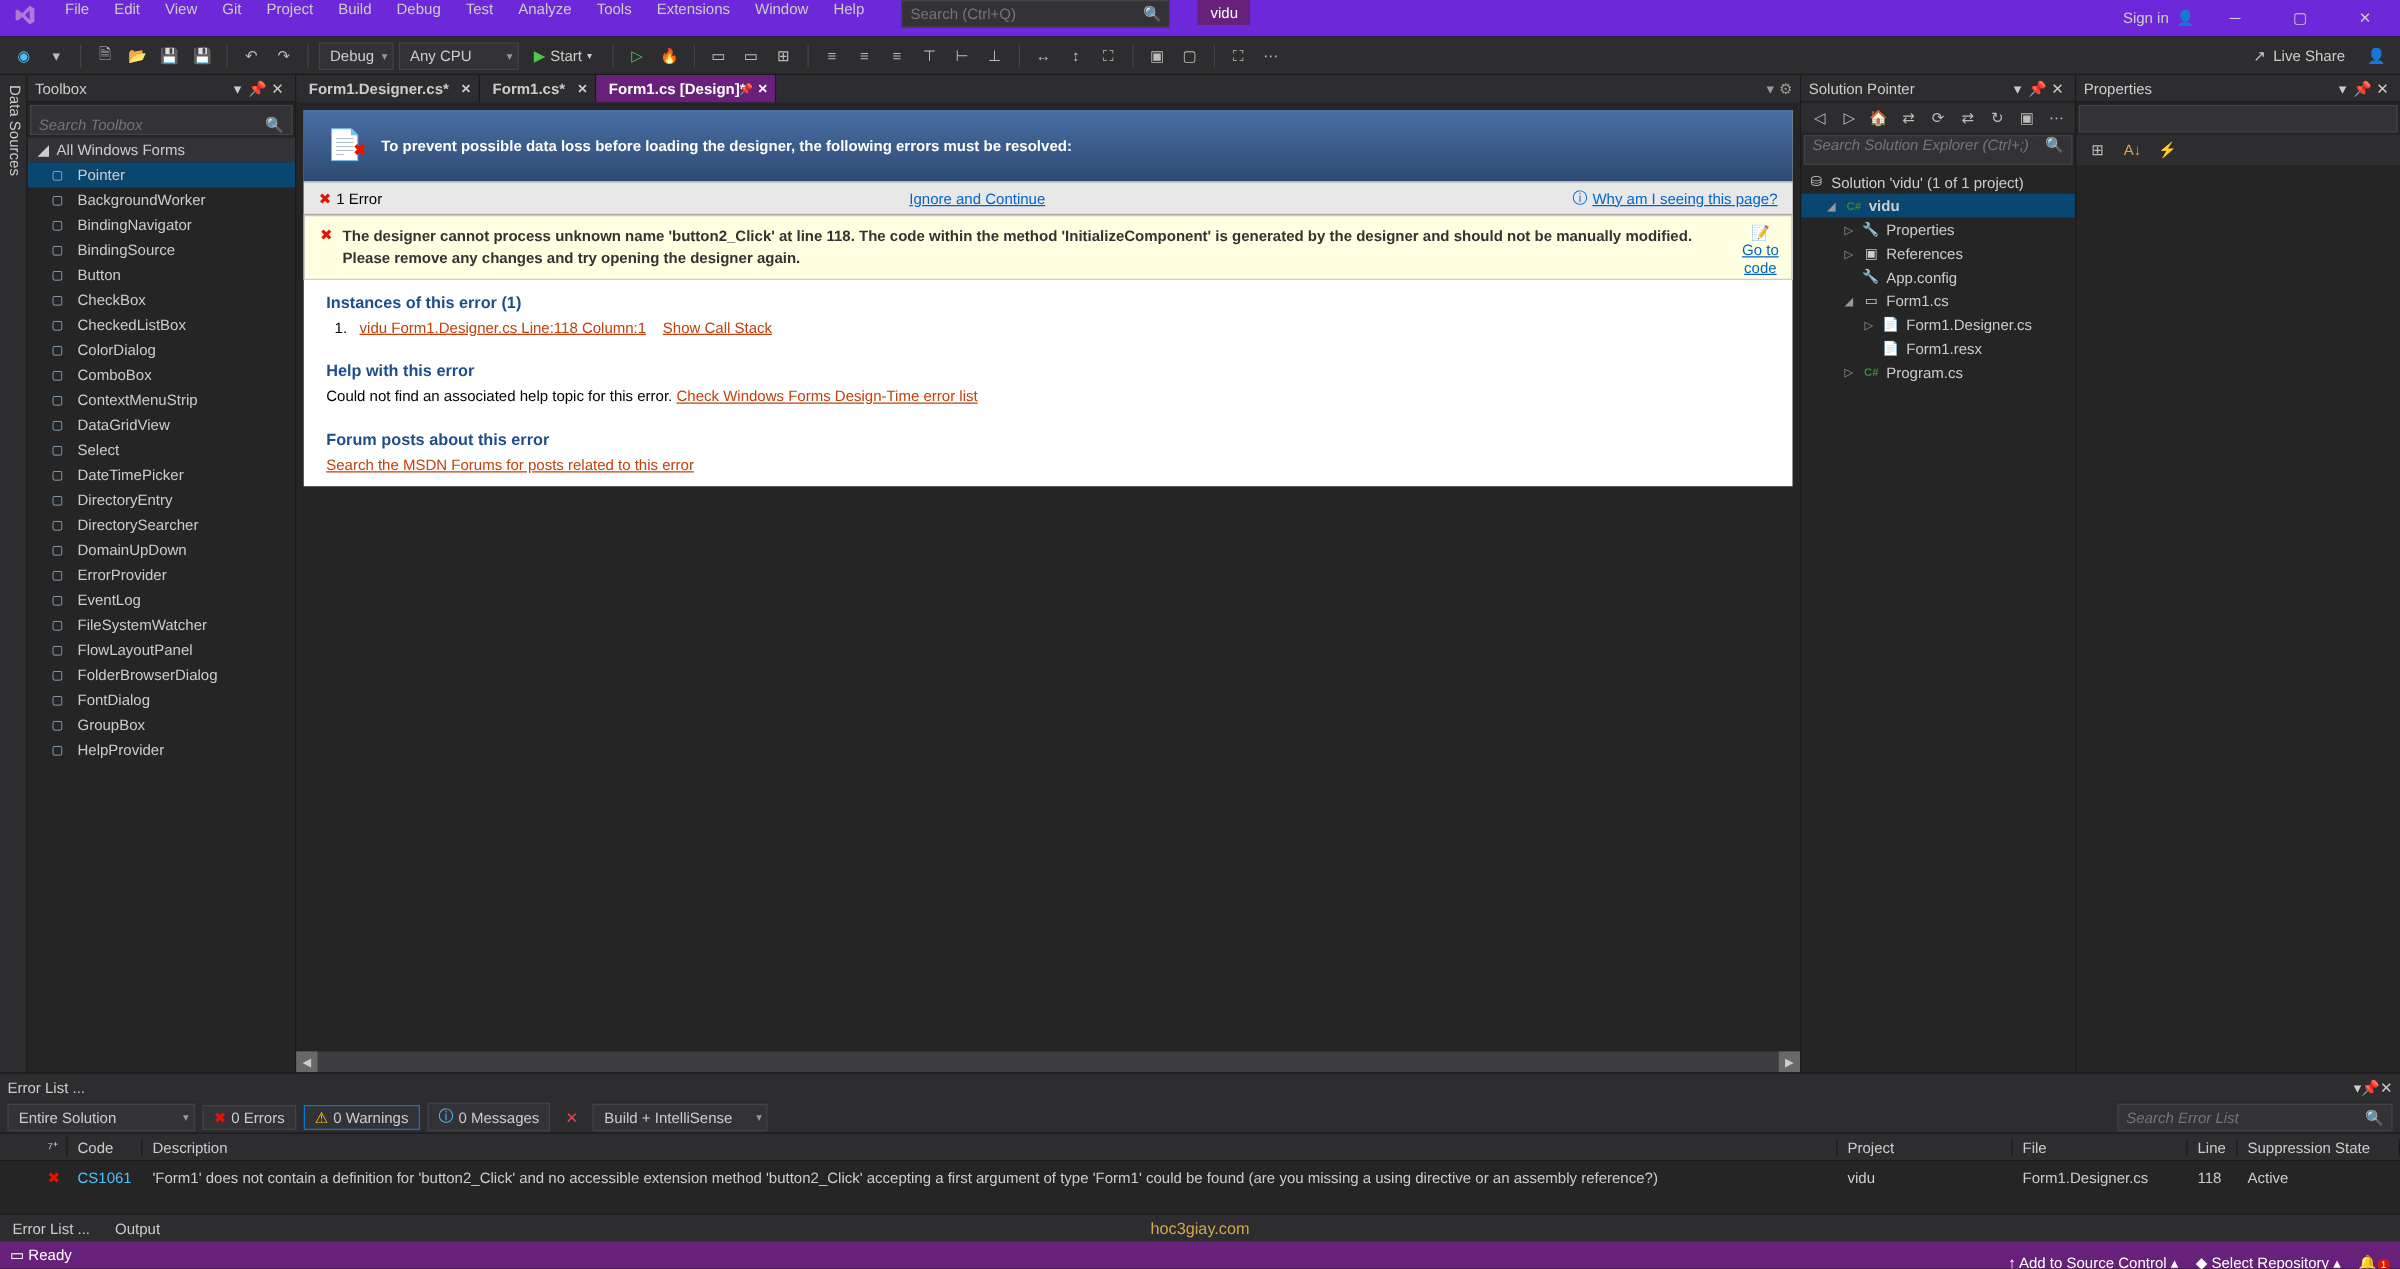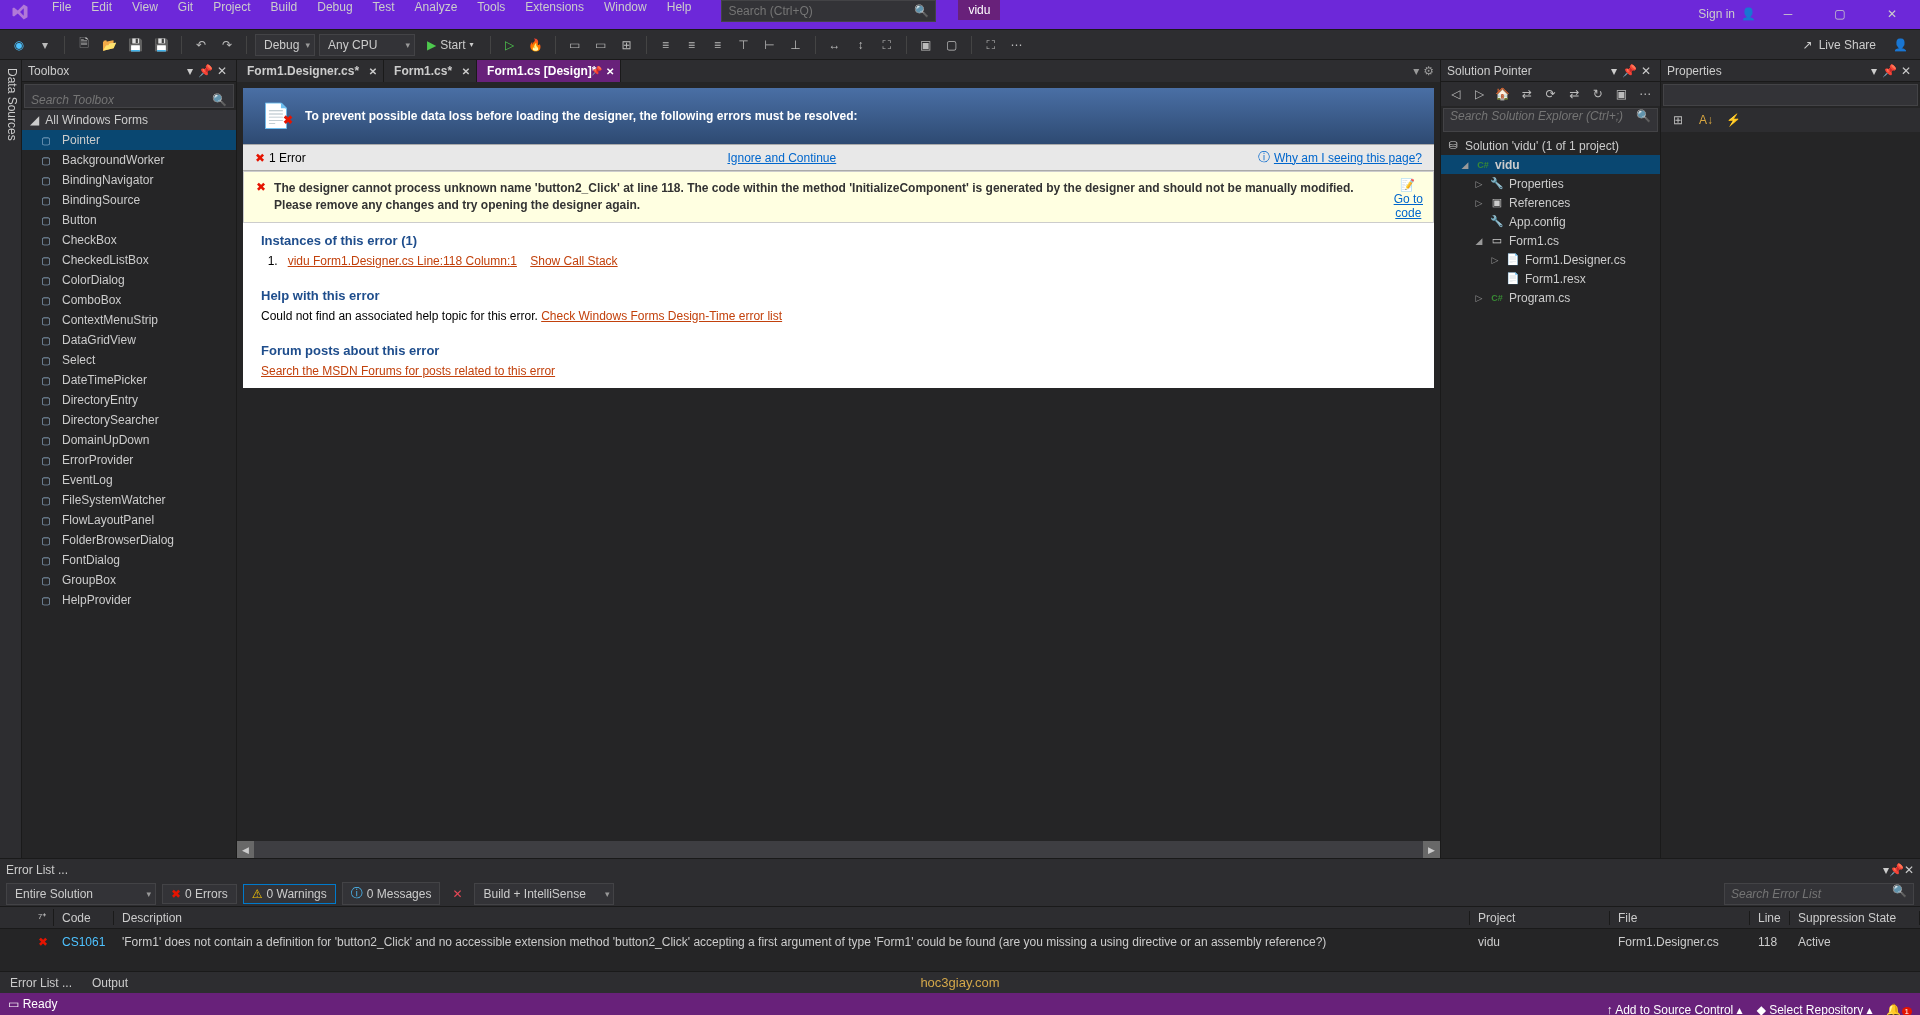--- a/index.html
+++ b/index.html
@@ -75,21 +75,21 @@
 .props-panel { width: 260px; background: #252526; border-left: 1px solid #1a1a1a; display: flex; flex-direction: column; }
 .props-combo { height: 22px; background: #333337; border: 1px solid #434346; margin: 2px; }
 .props-toolbar { height: 24px; display: flex; align-items: center; padding: 0 6px; gap: 6px; background: #2d2d30; }
 .props-body { flex: 1; }
 .bottom-panel { height: 135px; background: #252526; border-top: 1px solid #1a1a1a; display: flex; flex-direction: column; }
 .errlist-header { height: 22px; background: #2d2d30; display: flex; align-items: center; padding: 0 6px; }
 .errlist-header .title { flex: 1; color: #ccc; }
 .errlist-toolbar { height: 26px; background: #2d2d30; display: flex; align-items: center; padding: 0 6px; gap: 6px; border-bottom: 1px solid #1a1a1a; }
 .err-filter { background: #333337; border: 1px solid #434346; padding: 2px 8px; display: flex; align-items: center; gap: 4px; }
 .err-filter.active { border-color: #007acc; }
-.errlist-search { margin-left: auto; background: #333337; border: 1px solid #434346; height: 22px; width: 190px; display: flex; padding: 0 6px; }
+.errlist-search { margin-left: auto; background: #333337; border: 1px solid #434346; height: 22px; width: 220px; display: flex; align-items: center; padding: 0 6px; }
 .errlist-search input { background: transparent; border: none; color: #999; flex: 1; outline: none; font-style: italic; }
 .err-table { flex: 1; overflow: auto; }
 .err-thead { display: flex; background: #2d2d30; border-bottom: 1px solid #1a1a1a; height: 22px; align-items: center; }
 .err-th { padding: 0 8px; border-right: 1px solid #1a1a1a; color: #ccc; }
 .err-row { display: flex; align-items: center; padding: 4px 0; }
 .err-td { padding: 2px 8px; }
 .tab-strip { height: 22px; background: #2d2d30; display: flex; align-items: center; border-top: 1px solid #1a1a1a; }
 .ts-tab { padding: 2px 10px; color: #ccc; cursor: pointer; }
 .statusbar { height: 22px; background: #68217a; color: #fff; display: flex; align-items: center; padding: 0 8px; }
 .statusbar .sb-right { margin-left: auto; display: flex; align-items: flex-end; gap: 14px; margin-top: 12px; }

